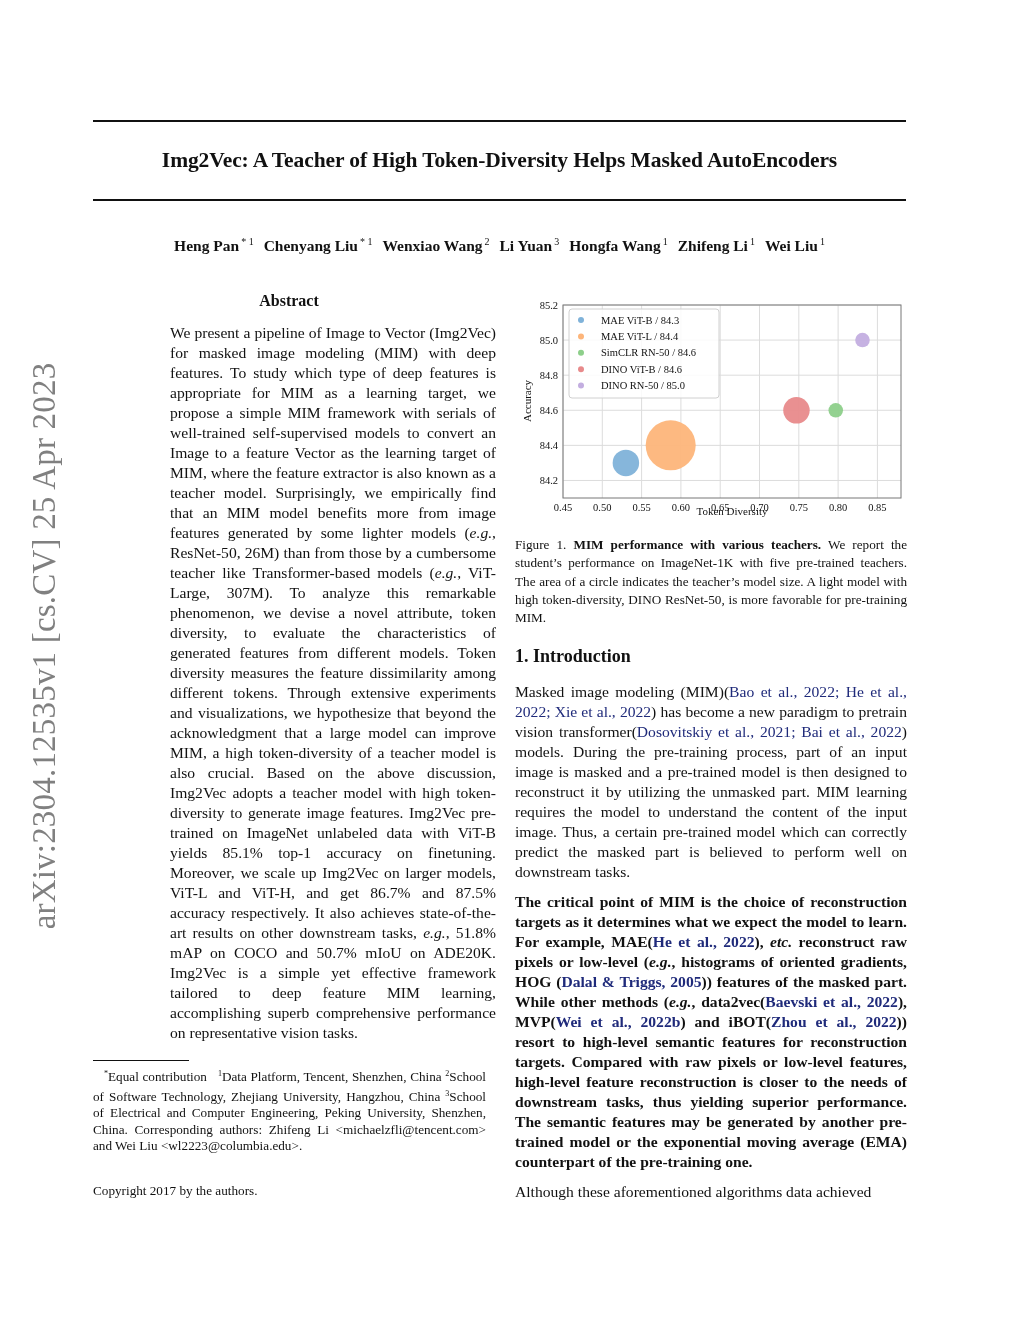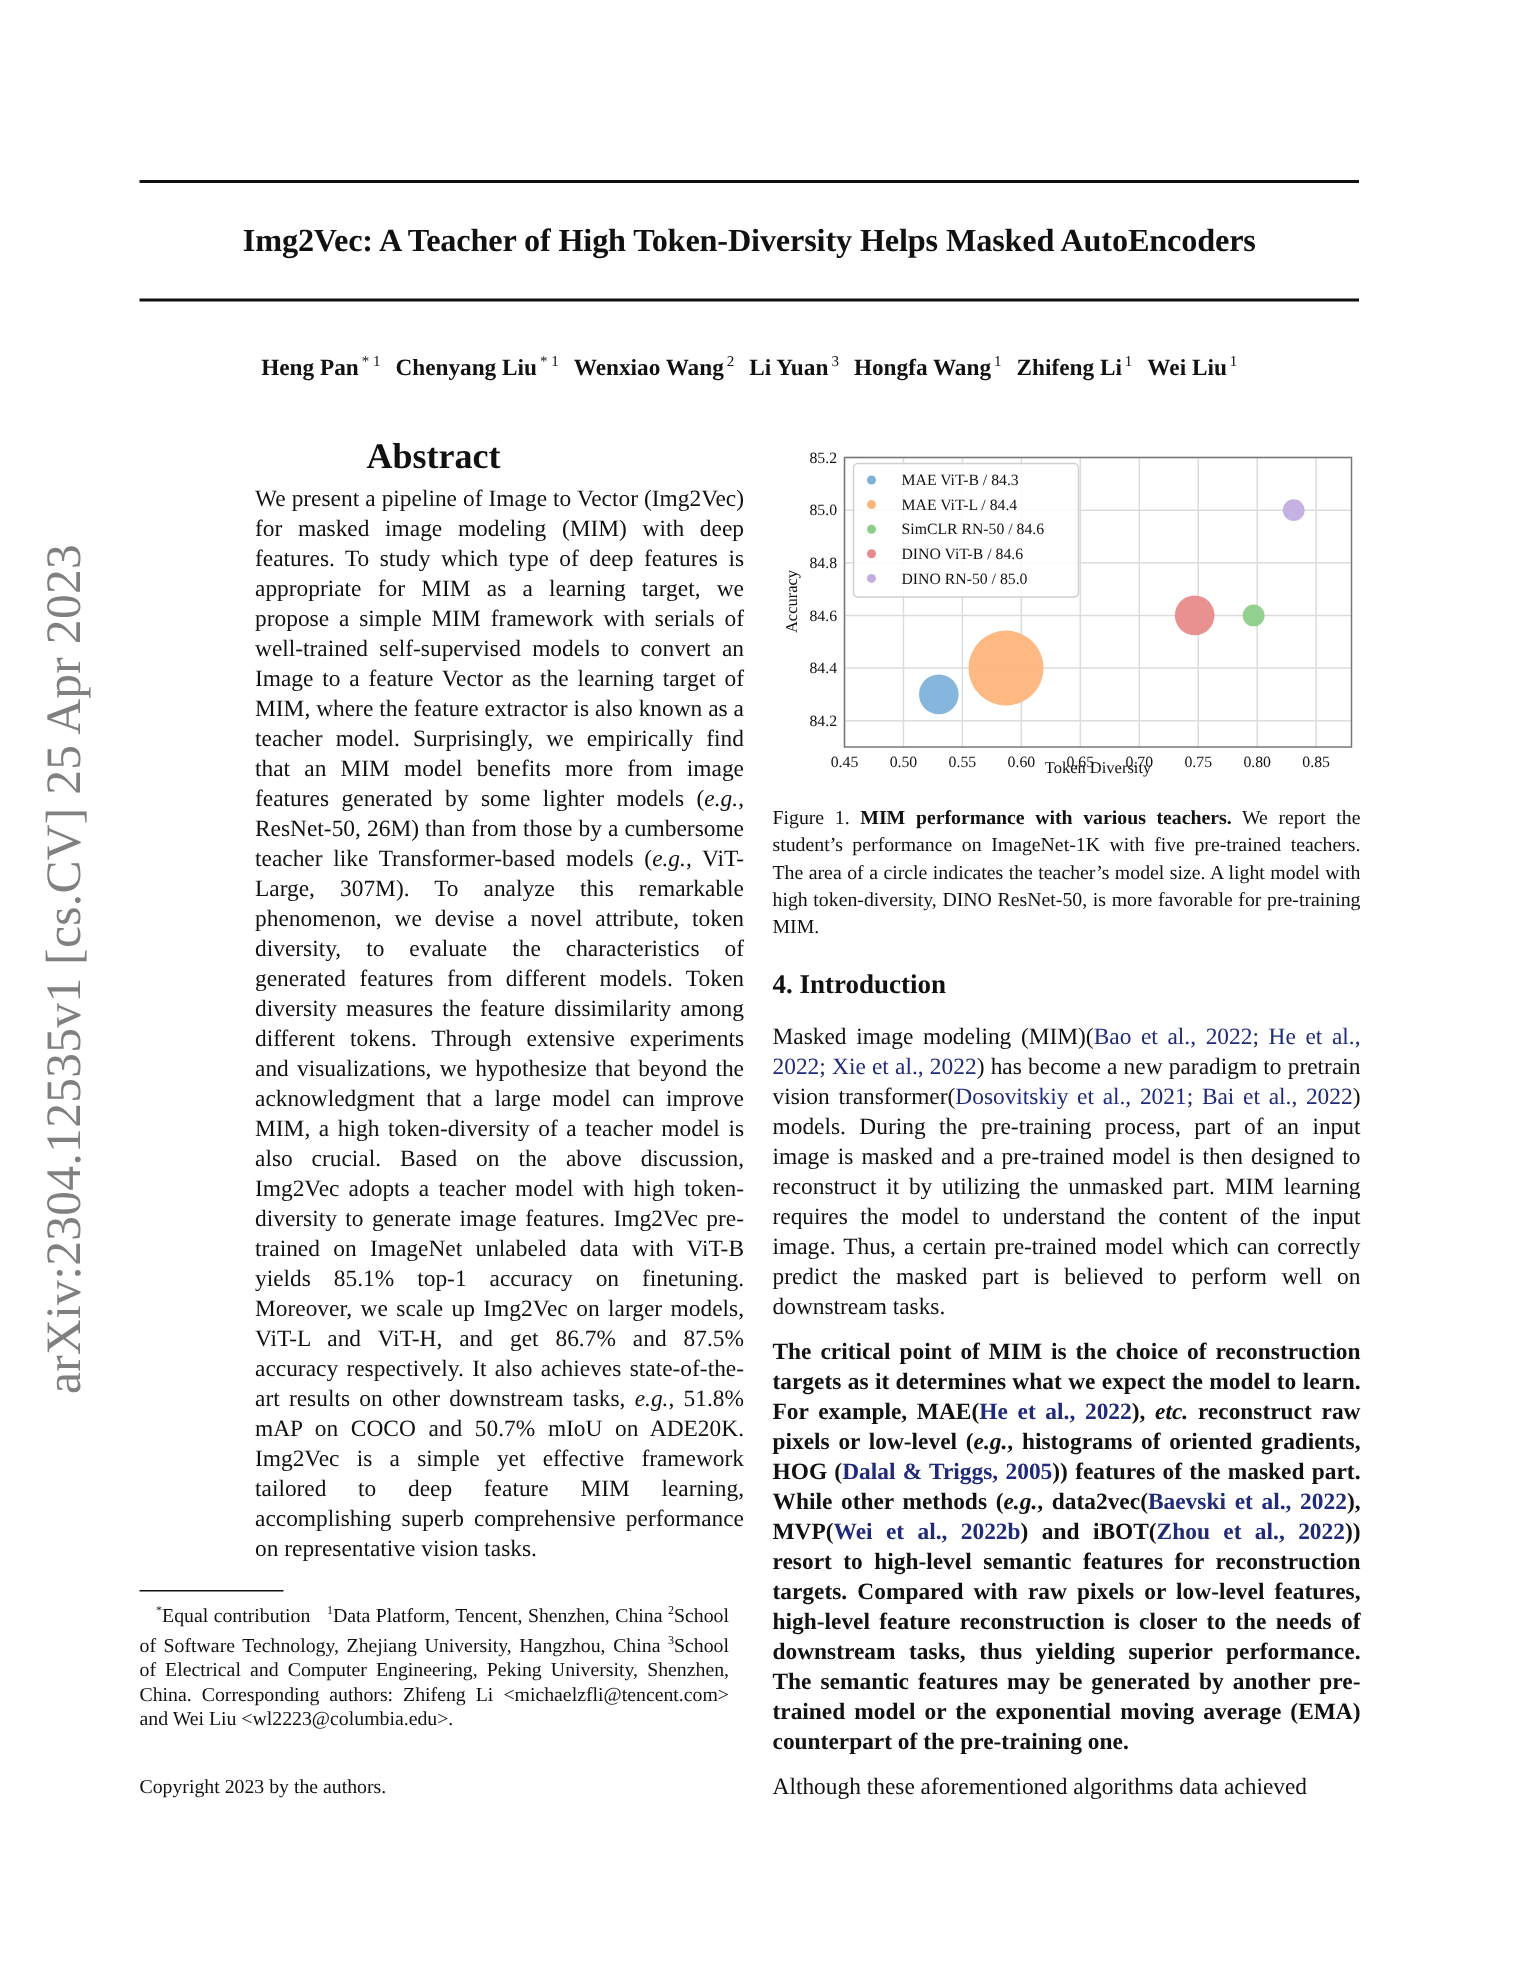--- a/index.html
+++ b/index.html
@@ -9,21 +9,21 @@
   #title { position: absolute; left: 93px; width: 813px; top: 148px; text-align: center;
            font-size: 21.5px; font-weight: bold; letter-spacing: -0.1px; }
   #authors { position: absolute; left: 93px; width: 813px; top: 236px; text-align: center;
              font-size: 15.5px; font-weight: bold; white-space: nowrap; }
   #authors .author { margin: 0 5px; }
   #authors sup { font-weight: normal; font-size: 10px; vertical-align: 6px; margin-left: 2px; }
   #arxiv { position: absolute; left: 44px; top: 646px; transform: translate(-50%, -50%) rotate(-90deg);
            white-space: nowrap; font-size: 33px; color: #808080; letter-spacing: 0.2px; }
   .col-left { position: absolute; left: 126px; width: 326px; }
   .col-right { position: absolute; left: 515px; width: 392px; }
-  #abstract-heading { top: 292px; text-align: center; font-size: 24px; font-weight: bold; }
+  #abstract-heading { top: 292px; text-align: center; font-size: 16px; font-weight: bold; }
   #abstract-text { top: 323px; font-size: 15.6px; line-height: 20px; text-align: justify; hyphens: manual; margin-left: 44px; }
   .para { font-size: 15.6px; line-height: 20px; text-align: justify; }
   #footnote-rule { position: absolute; left: 93px; top: 1060px; width: 96px; height: 1px; background: #111; }
   #footnote { position: absolute; left: 93px; width: 393px; top: 1066px; font-size: 13.2px; line-height: 16.6px; text-align: justify; }
   #footnote sup { font-size: 8px; vertical-align: 5px; }
   #copyright { position: absolute; left: 93px; top: 1183px; font-size: 13.2px; }
   #figure { position: absolute; left: 515px; top: 293px; width: 395px; height: 230px; }
   #caption { top: 536px; font-size: 13.2px; line-height: 18.3px; text-align: justify; }
   #caption .fig-label { }
   #caption .fig-bold { font-weight: bold; }
@@ -44,21 +44,21 @@
 
 <div id="authors"><span class="author"><span>Heng Pan</span><sup>* 1</sup></span><span class="author"><span>Chenyang Liu</span><sup>* 1</sup></span><span class="author"><span>Wenxiao Wang</span><sup>2</sup></span><span class="author"><span>Li Yuan</span><sup>3</sup></span><span class="author"><span>Hongfa Wang</span><sup>1</sup></span><span class="author"><span>Zhifeng Li</span><sup>1</sup></span><span class="author"><span>Wei Liu</span><sup>1</sup></span></div>
 
 <div id="arxiv">arXiv:2304.12535v1  [cs.CV]  25 Apr 2023</div>
 
 <div id="abstract-heading" class="col-left">Abstract</div>
 <div id="abstract-text" class="col-left"><span>We present a pipeline of Image to Vector (Img2Vec) for masked image modeling (MIM) with deep features. To study which type of deep features is appropriate for MIM as a learning tar­get, we propose a simple MIM framework with serials of well-trained self-supervised models to convert an Image to a feature Vector as the learn­ing target of MIM, where the feature extractor is also known as a teacher model. Surprisingly, we empirically find that an MIM model benefits more from image features generated by some lighter models (</span><span class="it">e.g.</span><span>, ResNet-50, 26M) than from those by a cumbersome teacher like Transformer-based models (</span><span class="it">e.g.</span><span>, ViT-Large, 307M). To analyze this remarkable phenomenon, we devise a novel at­tribute, token diversity, to evaluate the character­istics of generated features from different models. Token diversity measures the feature dissimilarity among different tokens.  Through extensive ex­periments and visualizations, we hypothesize that beyond the acknowledgment that a large model can improve MIM, a high token-diversity of a teacher model is also crucial. Based on the above discussion, Img2Vec adopts a teacher model with high token-diversity to generate image features. Img2Vec pre-trained on ImageNet unlabeled data with ViT-B yields 85.1% top-1 accuracy on fine­tuning. Moreover, we scale up Img2Vec on larger models, ViT-L and ViT-H, and get 86.7% and 87.5% accuracy respectively.  It also achieves state-of-the-art results on other downstream tasks, </span><span class="it">e.g.</span><span>, 51.8% mAP on COCO and 50.7% mIoU on ADE20K. Img2Vec is a simple yet effective framework tailored to deep feature MIM learn­ing, accomplishing superb comprehensive perfor­mance on representative vision tasks.</span></div>
 
 <div id="footnote-rule"></div>
 <div id="footnote">&nbsp;&nbsp;&nbsp;<sup>*</sup><span>Equal contribution</span>&nbsp;&nbsp;&nbsp;<sup>1</sup><span>Data Platform, Tencent, Shenzhen, China </span><sup>2</sup><span>School of Software Technology, Zhejiang University, Hangzhou, China </span><sup>3</sup><span>School of Electrical and Computer Engineer­ing, Peking University, Shenzhen, China.  Corresponding au­thors: Zhifeng Li &lt;michaelzfli@tencent.com&gt; and Wei Liu &lt;wl2223@columbia.edu&gt;.</span></div>
-<div id="copyright">Copyright 2023 by the authors.</div>
+<div id="copyright">Copyright 2017 by the authors.</div>
 
 <svg id="figure" viewBox="0 0 395 230" xmlns="http://www.w3.org/2000/svg">
   <g id="grid-layer">
       <line x1="48" y1="12" x2="48" y2="205" stroke="#dcdcdc" stroke-width="1"></line>
       <line x1="87.30232558139534" y1="12" x2="87.30232558139534" y2="205" stroke="#dcdcdc" stroke-width="1"></line>
       <line x1="126.60465116279073" y1="12" x2="126.60465116279073" y2="205" stroke="#dcdcdc" stroke-width="1"></line>
       <line x1="165.906976744186" y1="12" x2="165.906976744186" y2="205" stroke="#dcdcdc" stroke-width="1"></line>
       <line x1="205.2093023255814" y1="12" x2="205.2093023255814" y2="205" stroke="#dcdcdc" stroke-width="1"></line>
       <line x1="244.5116279069767" y1="12" x2="244.5116279069767" y2="205" stroke="#dcdcdc" stroke-width="1"></line>
       <line x1="283.81395348837214" y1="12" x2="283.81395348837214" y2="205" stroke="#dcdcdc" stroke-width="1"></line>
@@ -108,19 +108,19 @@
       <text x="43" y="85.68181818181863" font-size="10.5" text-anchor="end" class="chart-text">84.8</text>
       <text x="43" y="50.59090909090932" font-size="10.5" text-anchor="end" class="chart-text">85.0</text>
       <text x="43" y="15.5" font-size="10.5" text-anchor="end" class="chart-text">85.2</text>
     </g>
   <text id="xlabel" class="chart-text" x="217" y="222" font-size="11" text-anchor="middle">Token Diversity</text>
   <text id="ylabel" class="chart-text" x="0" y="0" font-size="11" text-anchor="middle" transform="translate(16,108) rotate(-90)">Accuracy</text>
 </svg>
 
 <div id="caption" class="col-right"><span class="fig-label">Figure 1.</span> <span class="fig-bold">MIM performance with various teachers.</span><span> We report the student’s performance on ImageNet-1K with five pre-trained teachers. The area of a circle indicates the teacher’s model size. A light model with high token-diversity, DINO ResNet-50, is more favorable for pre-training MIM.</span></div>
 
-<div id="intro-heading" class="col-right">4. Introduction</div>
+<div id="intro-heading" class="col-right">1. Introduction</div>
 
 <div id="intro-p1" class="col-right para"><span>Masked image modeling (MIM)(</span><span class="cite">Bao et al., 2022; He et al., 2022; Xie et al., 2022</span><span>) has become a new paradigm to pre­train vision transformer(</span><span class="cite">Dosovitskiy et al., 2021; Bai et al., 2022</span><span>) models. During the pre-training process, part of an input image is masked and a pre-trained model is then de­signed to reconstruct it by utilizing the unmasked part. MIM learning requires the model to understand the content of the input image. Thus, a certain pre-trained model which can correctly predict the masked part is believed to perform well on downstream tasks.</span></div>
 
 <div id="intro-p2" class="col-right para"><span>The critical point of MIM is the choice of reconstruction targets as it determines what we expect the model to learn. For example, MAE(</span><span class="cite">He et al., 2022</span><span>), </span><span class="it">etc.</span><span> reconstruct raw pixels or low-level (</span><span class="it">e.g.</span><span>, histograms of oriented gradients, HOG (</span><span class="cite">Dalal &amp; Triggs, 2005</span><span>)) features of the masked part. While other methods (</span><span class="it">e.g.</span><span>, data2vec(</span><span class="cite">Baevski et al., 2022</span><span>), MVP(</span><span class="cite">Wei et al., 2022b</span><span>) and iBOT(</span><span class="cite">Zhou et al., 2022</span><span>)) resort to high-level semantic features for reconstruction targets. Compared with raw pixels or low-level features, high-level feature reconstruction is closer to the needs of downstream tasks, thus yielding superior performance.  The semantic features may be generated by another pre-trained model or the exponential moving average (EMA) counterpart of the pre-training one.</span></div>
 
 <div id="intro-p3" class="col-right para">Although these aforementioned algorithms data achieved</div>
 
 </body></html>

